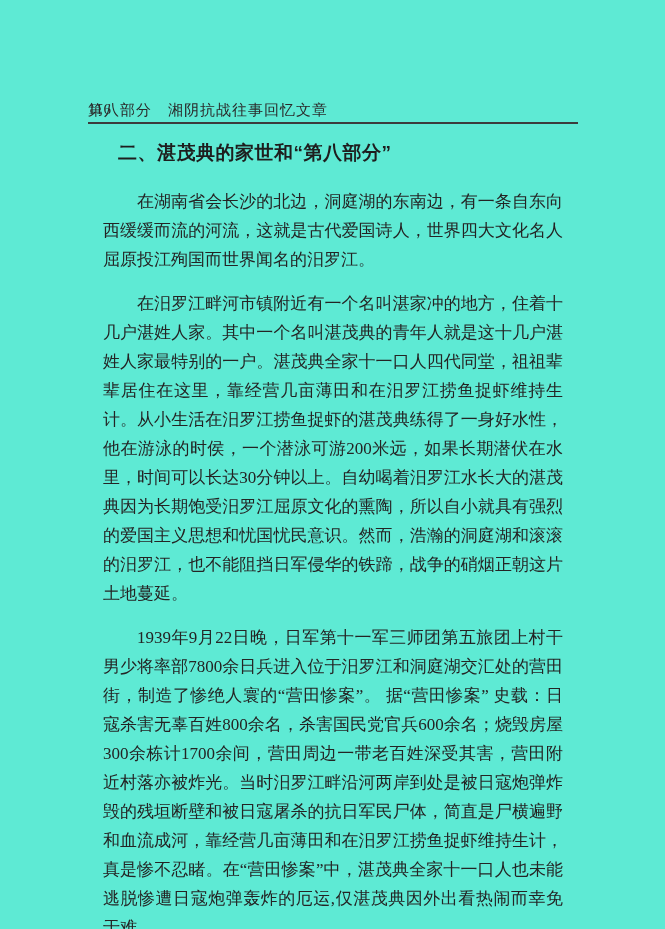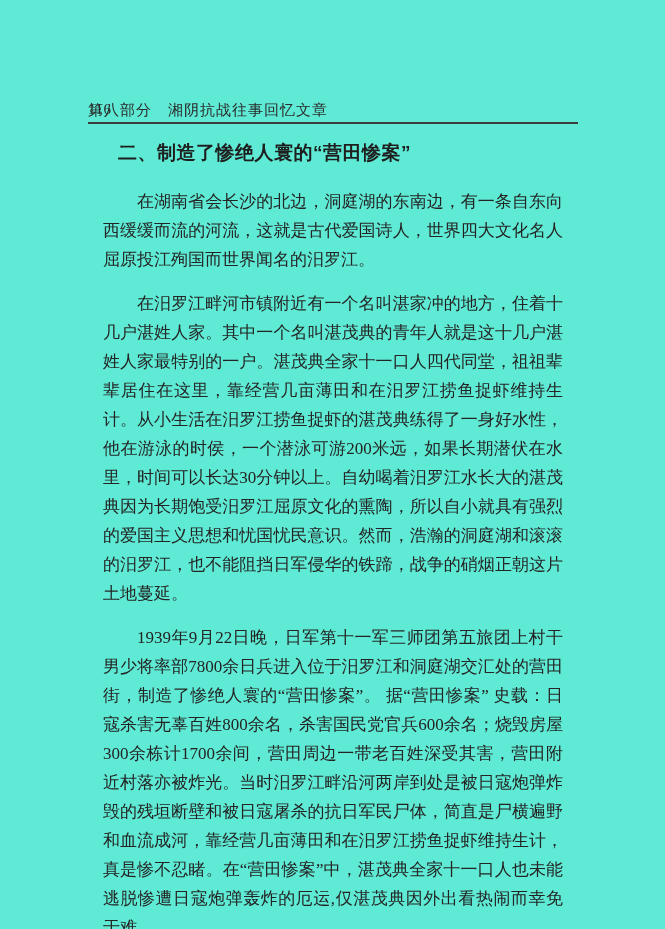--- a/index.html
+++ b/index.html
@@ -84,21 +84,21 @@
 
 <div class="page">
 
   <div class="running-head">
     <span class="page-num">116</span>
     <span class="head-title">第八部分　湘阴抗战往事回忆文章</span>
   </div>
 
   <div class="head-rule"></div>
 
-  <h2 class="section-heading">二、制造了惨绝人寰的“营田惨案”</h2>
+  <h2 class="section-heading">二、湛茂典的家世和“第八部分”</h2>
 
   <div class="body-text">
     <p>在湖南省会长沙的北边，洞庭湖的东南边，有一条自东向西缓缓而流的河流，这就是古代爱国诗人，世界四大文化名人屈原投江殉国而世界闻名的汨罗江。</p>
     <p>在汨罗江畔河市镇附近有一个名叫湛家冲的地方，住着十几户湛姓人家。其中一个名叫湛茂典的青年人就是这十几户湛姓人家最特别的一户。湛茂典全家十一口人四代同堂，祖祖辈辈居住在这里，靠经营几亩薄田和在汨罗江捞鱼捉虾维持生计。从小生活在汨罗江捞鱼捉虾的湛茂典练得了一身好水性，他在游泳的时侯，一个潜泳可游200米远，如果长期潜伏在水里，时间可以长达30分钟以上。自幼喝着汨罗江水长大的湛茂典因为长期饱受汨罗江屈原文化的熏陶，所以自小就具有强烈的爱国主义思想和忧国忧民意识。然而，浩瀚的洞庭湖和滚滚的汨罗江，也不能阻挡日军侵华的铁蹄，战争的硝烟正朝这片土地蔓延。</p>
     <p>1939年9月22日晚，日军第十一军三师团第五旅团上村干男少将率部7800余日兵进入位于汨罗江和洞庭湖交汇处的营田街，制造了惨绝人寰的“营田惨案”。 据“营田惨案” 史载：日寇杀害无辜百姓800余名，杀害国民党官兵600余名；烧毁房屋300余栋计1700余间，营田周边一带老百姓深受其害，营田附近村落亦被炸光。当时汨罗江畔沿河两岸到处是被日寇炮弹炸毁的残垣断壁和被日寇屠杀的抗日军民尸体，简直是尸横遍野和血流成河，靠经营几亩薄田和在汨罗江捞鱼捉虾维持生计，真是惨不忍睹。在“营田惨案”中，湛茂典全家十一口人也未能逃脱惨遭日寇炮弹轰炸的厄运,仅湛茂典因外出看热闹而幸免于难。</p>
   </div>
 
 </div>
 
 </body></html>

